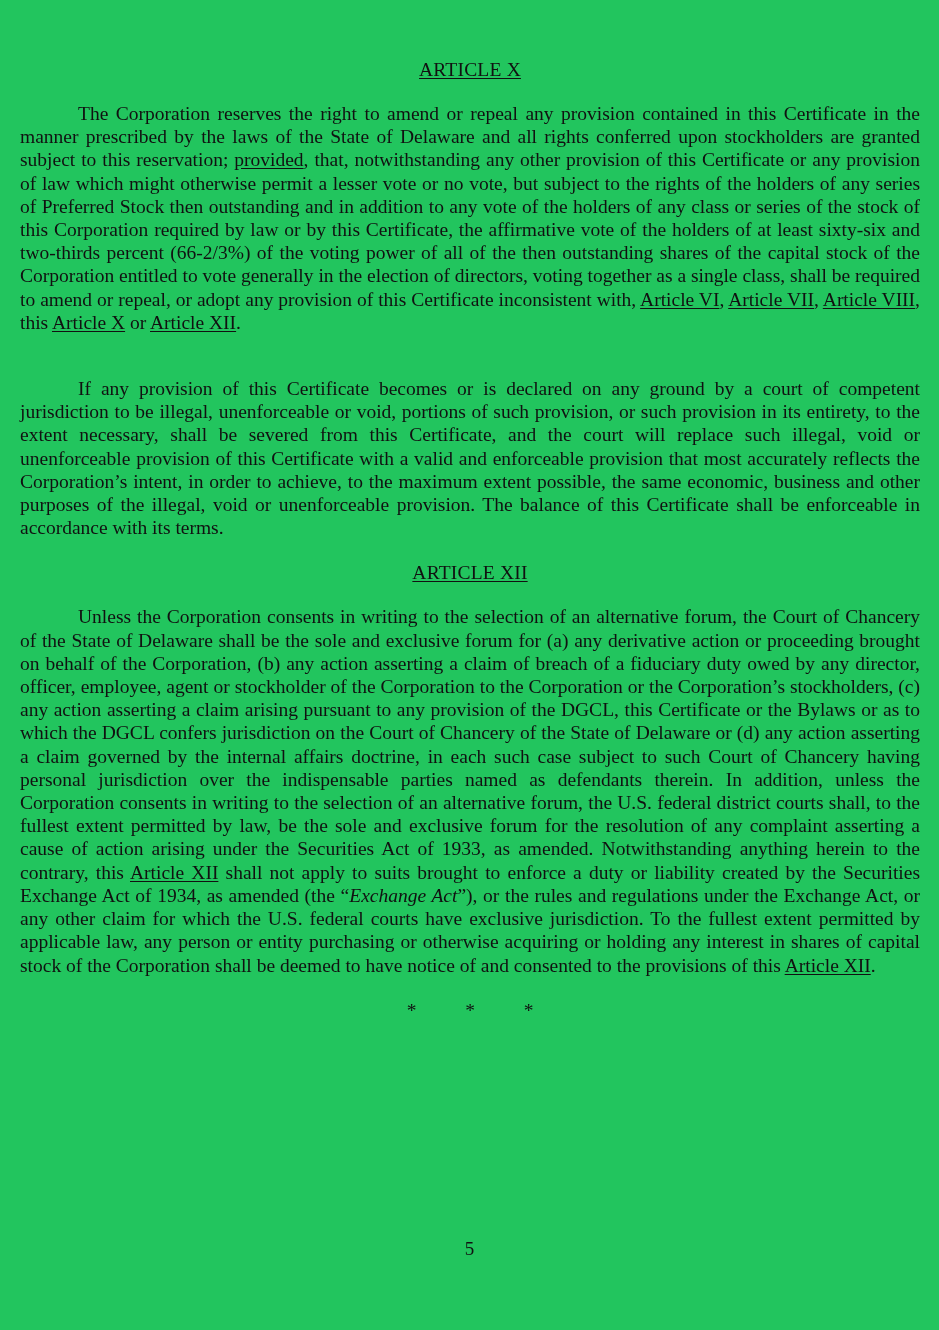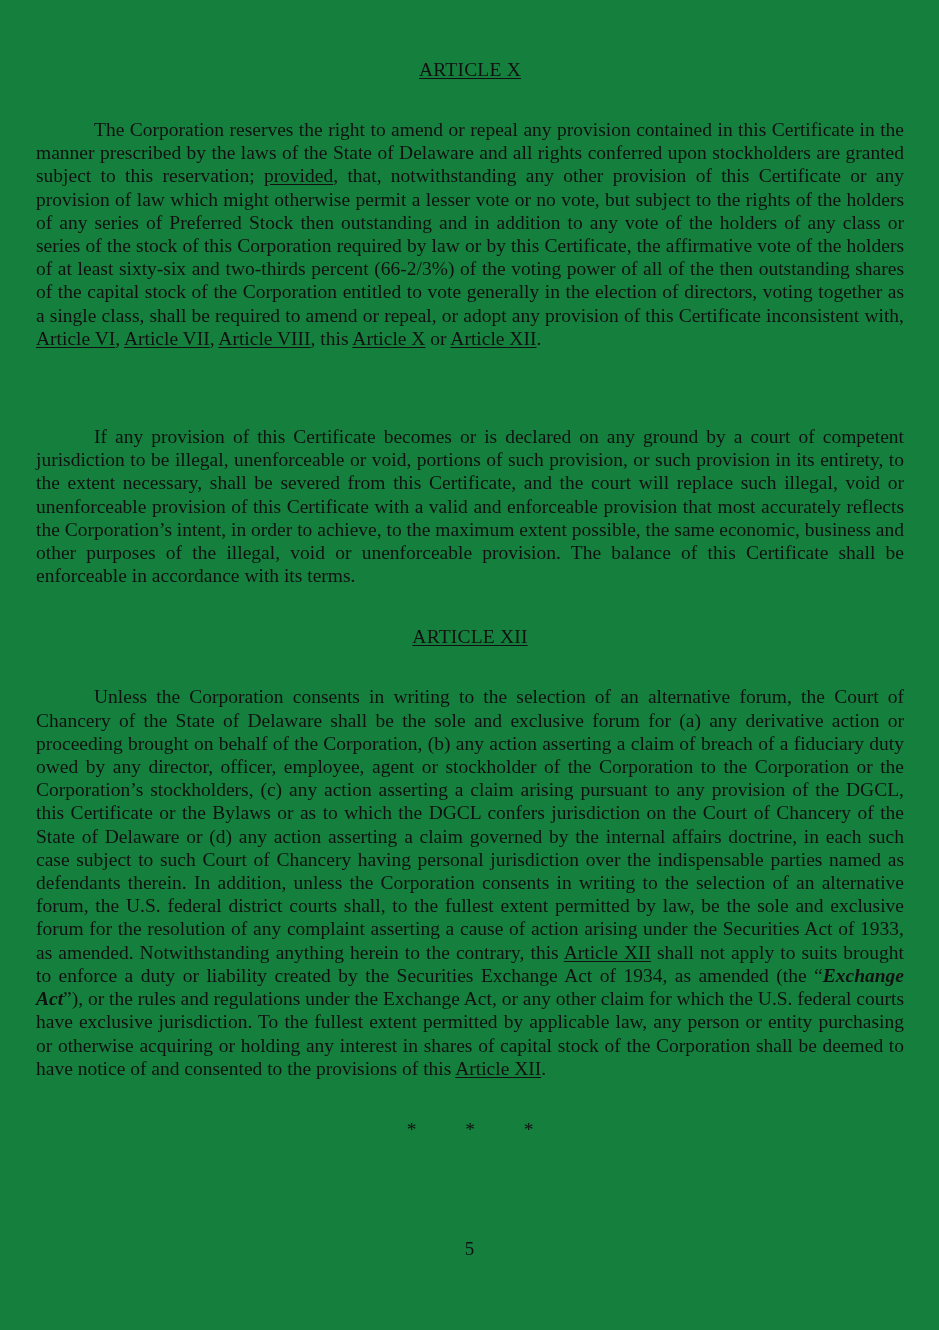--- a/index.html
+++ b/index.html
@@ -9,21 +9,21 @@
   }
   body {
     font-family: "Liberation Serif", "DejaVu Serif", serif;
     color: #111111;
   }
   .page {
     position: relative;
     width: 939px;
     height: 1330px;
     margin: 0 auto;
-    background: #15803d;
+    background: #22c55e;
     box-sizing: border-box;
     overflow: hidden;
   }
   .content {
     position: absolute;
     left: 20px;
     top: 0;
     width: 900px;
   }
   .article-heading {
@@ -33,35 +33,35 @@
     letter-spacing: 0.2px;
     font-weight: normal;
     margin: 0;
     padding: 0;
   }
   .article-heading span.h-underline {
     text-decoration: underline;
     text-underline-offset: 2px;
   }
   p.body-par {
-    margin: 16px;
+    margin: 0;
     font-size: 19.5px;
     line-height: 23.2px;
     text-align: justify;
     text-justify: inter-word;
     text-indent: 58px;
     -webkit-hyphens: none;
     hyphens: none;
   }
   .u {
     text-decoration: underline;
     text-underline-offset: 1.5px;
   }
   .bi {
-    font-weight: bold;
+    font-weight: normal;
     font-style: italic;
   }
   .asterisks {
     text-align: center;
     font-size: 19.5px;
     line-height: 23px;
     margin: 0;
     white-space: pre;
   }
   .page-number {

